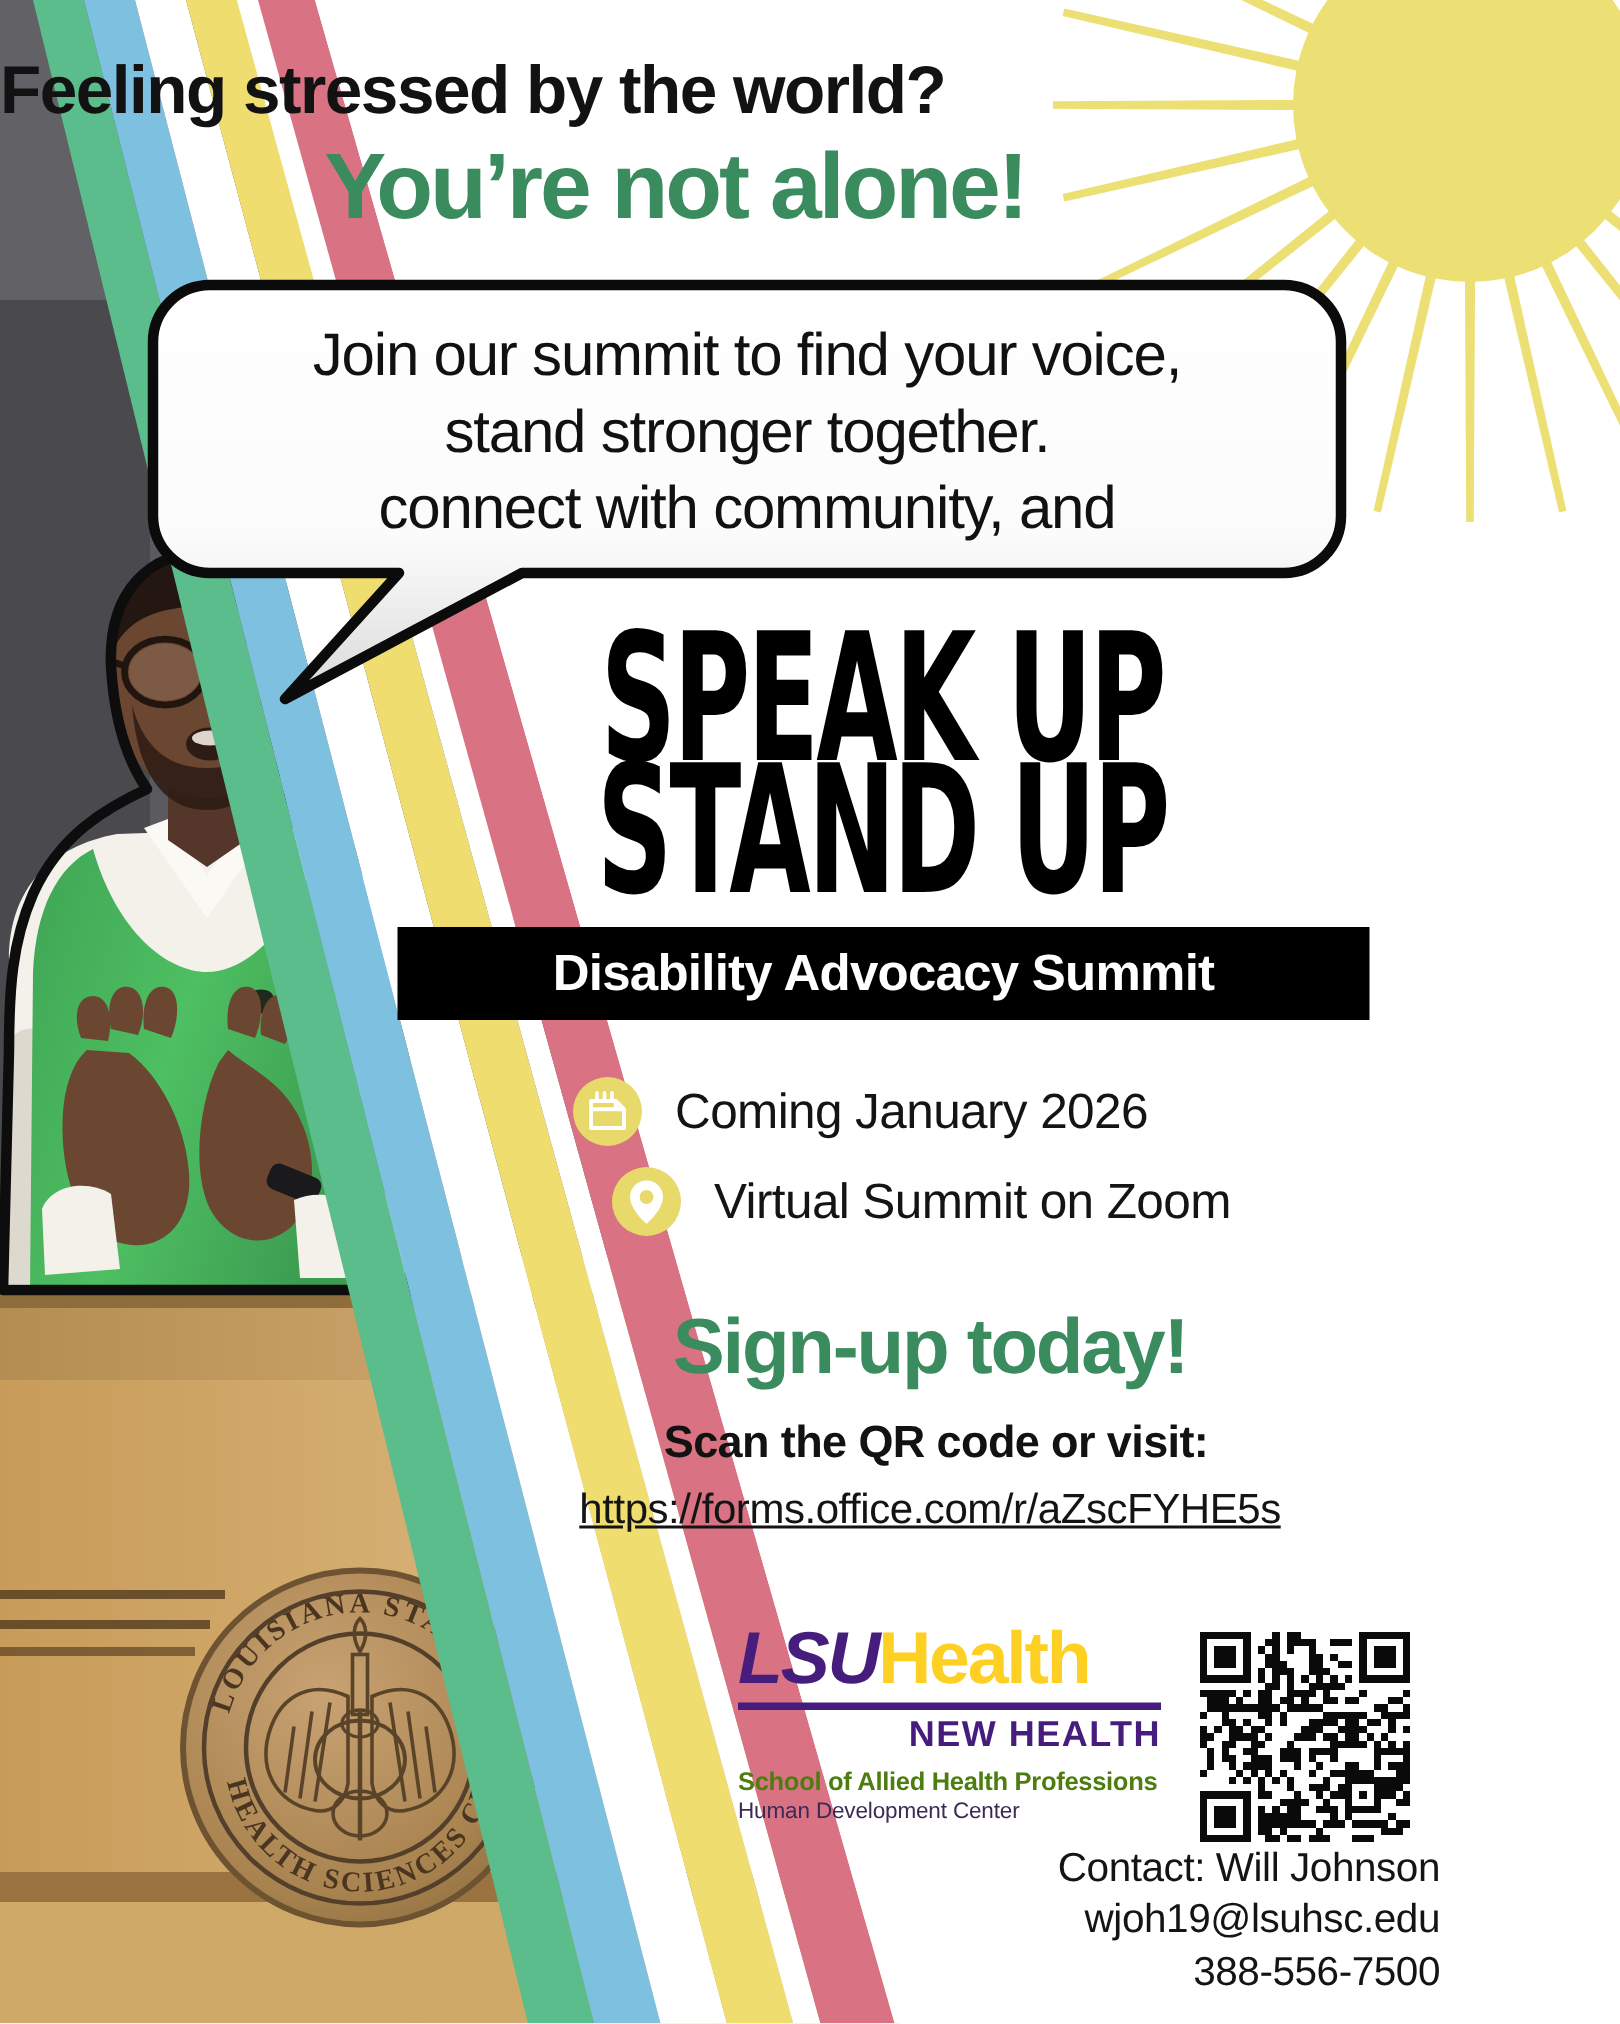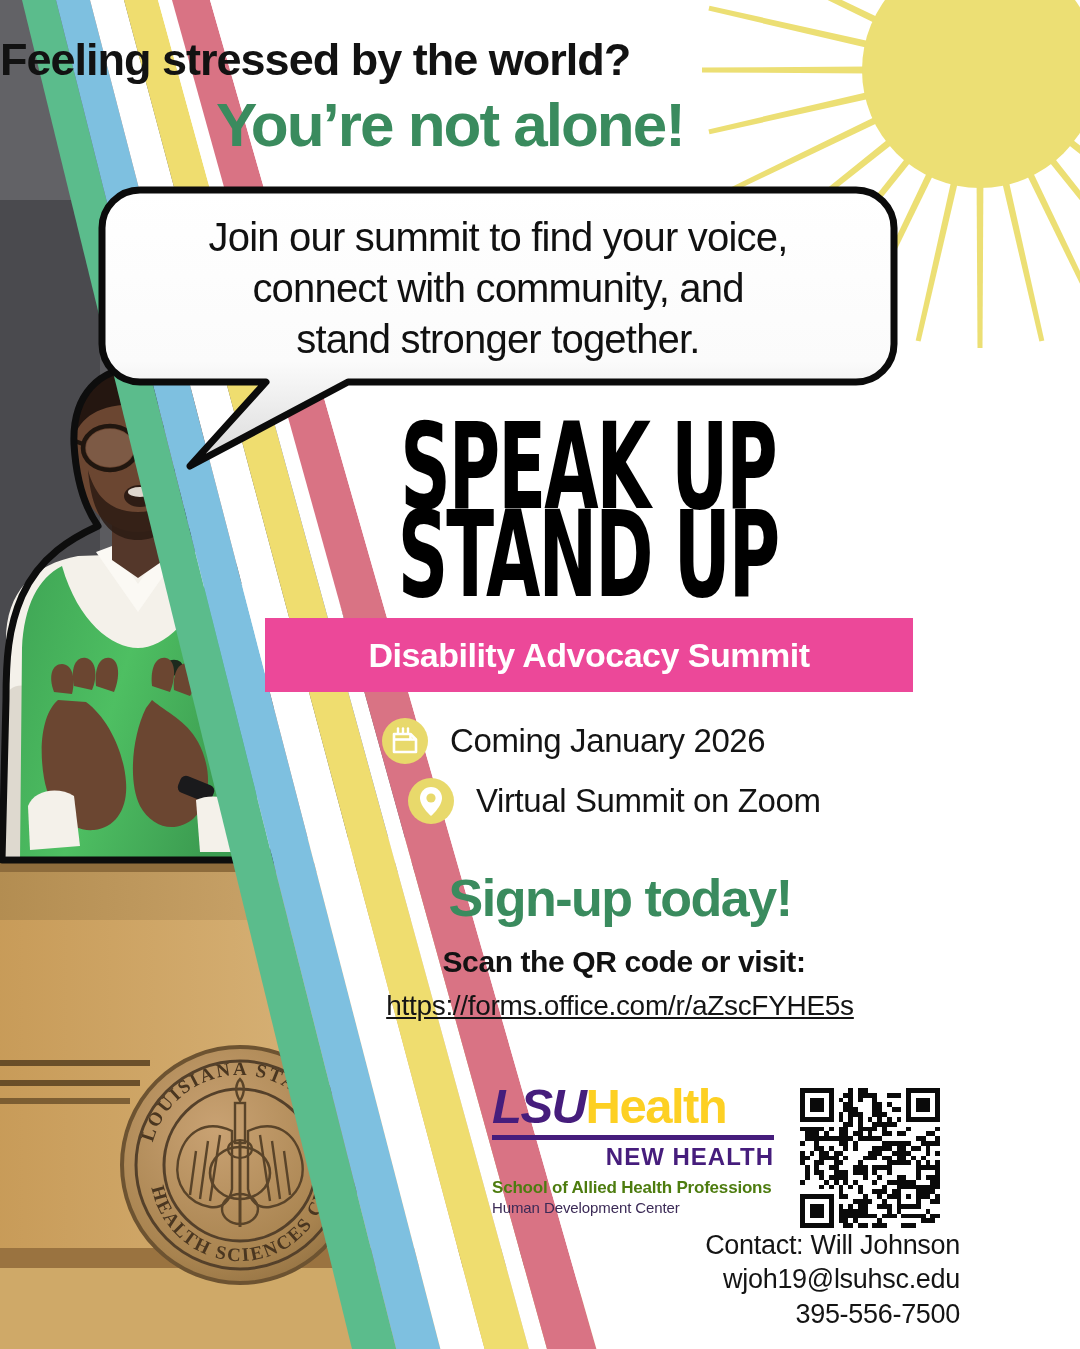--- a/index.html
+++ b/index.html
@@ -115,22 +115,22 @@
   }
   #title-line1 { left: 48px; top: 420px; font-size: 78px; }
   #title-line2 { left: 48px; top: 508px; font-size: 78px; }
 
   
   #subtitle-bar {
     position: absolute;
     left: 265px;
     top: 618px;
     width: 648px;
-    height: 74px;
-    background: #ec4899;
+    height: 62px;
+    background: #000000;
     display: flex;
     align-items: center;
     justify-content: center;
   }
   #subtitle-bar .txt {
     color: #ffffff;
     font-size: 34px;
     font-weight: bold;
     letter-spacing: -0.5px;
   }
@@ -456,22 +456,22 @@
             <stop offset="62%" stop-color="#fbfbfb"></stop>
             <stop offset="100%" stop-color="#d9d9d9"></stop>
           </linearGradient>
         </defs>
         <path d="M42,4 L758,4 A38,38 0 0 1 796,42 L796,158 A38,38 0 0 1 758,196
                  L250,196 L92,280 L168,196 L42,196 A38,38 0 0 1 4,158
                  L4,42 A38,38 0 0 1 42,4 Z" fill="url(#bubg)" stroke="#0b0b0b" stroke-width="7" stroke-linejoin="round"></path>
       </svg>
       <div class="bubble-text">
         <div>Join our summit to find your voice,</div>
+        <div>stand stronger together.</div>
         <div>connect with community, and</div>
-        <div>stand stronger together.</div>
       </div>
     </div>
 
     <div class="bigtitle" id="title-line1">
       <span class="ln">SPEAK UP</span>
     </div>
     <div class="bigtitle" id="title-line2">
       <span class="ln">STAND UP</span>
     </div>
 
@@ -953,17 +953,17 @@
           <rect x="17" y="28" width="1" height="1"></rect>
           <rect x="21" y="28" width="1" height="1"></rect>
           <rect x="22" y="28" width="1" height="1"></rect>
           <rect x="23" y="28" width="1" height="1"></rect>
         </g>
     </svg>
 
     <div id="contact">
       <div>Contact: Will Johnson</div>
       <div>wjoh19@lsuhsc.edu</div>
-      <div>395-556-7500</div>
+      <div>388-556-7500</div>
     </div>
 
   </div>
 </div>
 
 </body></html>

